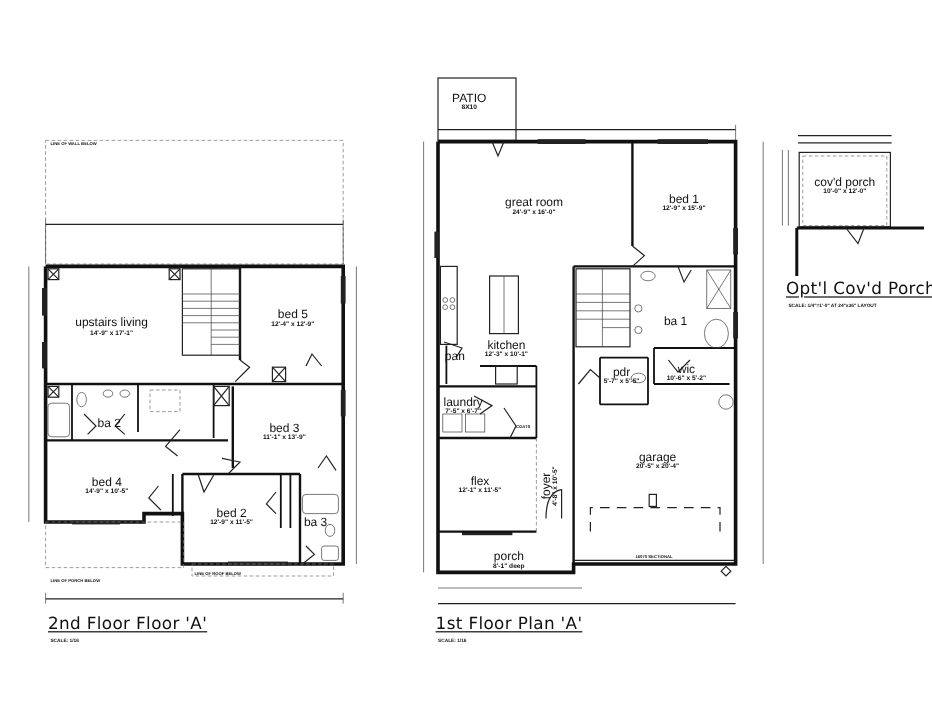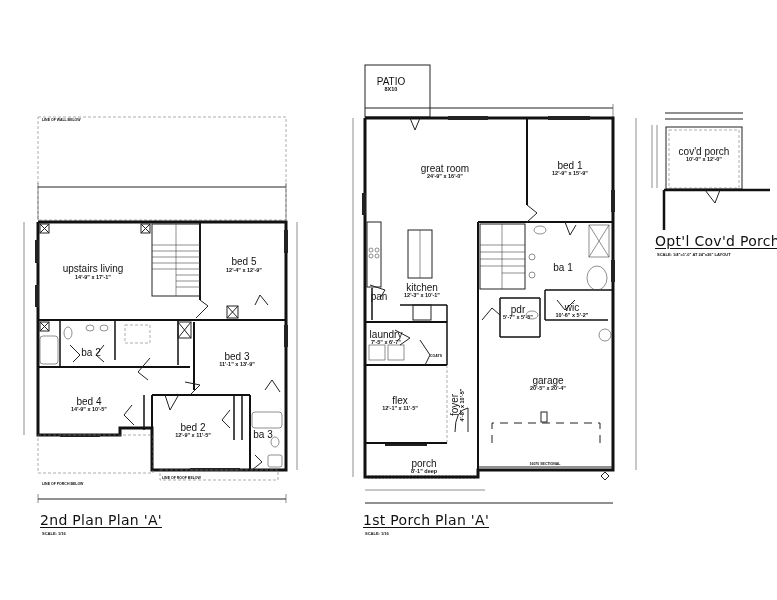--- a/index.html
+++ b/index.html
@@ -270,20 +270,20 @@
     <rect x="666" y="127" width="76" height="62" class="thin"></rect>
     <rect x="669" y="130" width="70" height="58" class="dash"></rect>
     <line x1="664" y1="190" x2="770" y2="190" class="wall" style="stroke-width:2.5"></line>
     <line x1="664" y1="190" x2="664" y2="230" class="wall" style="stroke-width:2.5"></line>
     <polyline points="705,190 715,203 720,190" class="thin"></polyline>
     <text x="704" y="155" class="room-name">cov'd porch</text>
     <text x="704" y="161" class="room-dim">10'-0" x 12'-0"</text>
   </g>
 </svg>
 
-<div class="plan-title" style="left:40px; top:512px;">2nd Plan Plan 'A'</div>
+<div class="plan-title" style="left:40px; top:512px;">2nd Floor Floor 'A'</div>
 <div class="scale" style="left:42px; top:531px;">SCALE: 1/16</div>
 
-<div class="plan-title" style="left:363px; top:512px;">1st Porch Plan 'A'</div>
+<div class="plan-title" style="left:363px; top:512px;">1st Floor Plan 'A'</div>
 <div class="scale" style="left:365px; top:531px;">SCALE: 1/16</div>
 
 <div class="plan-title" style="left:655px; top:233px;">Opt'l Cov'd Porch</div>
 <div class="scale" style="left:657px; top:252px;">SCALE: 1/4"=1'-0" AT 24"x36" LAYOUT</div>
 
 </body></html>

